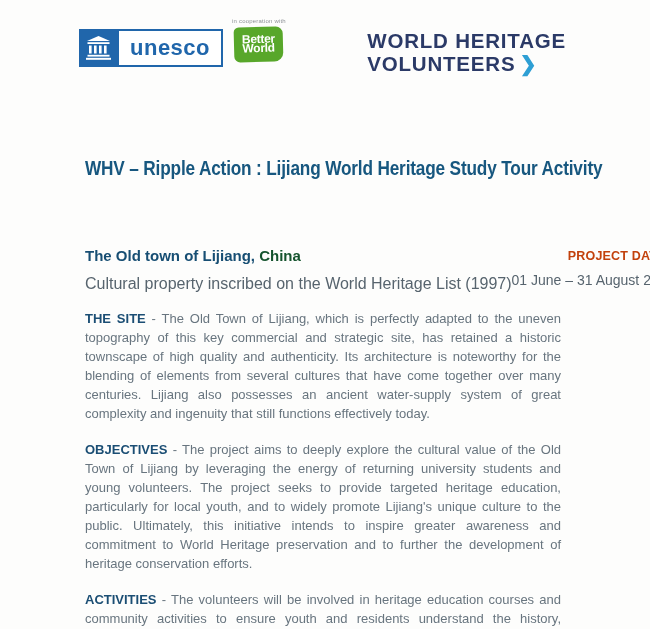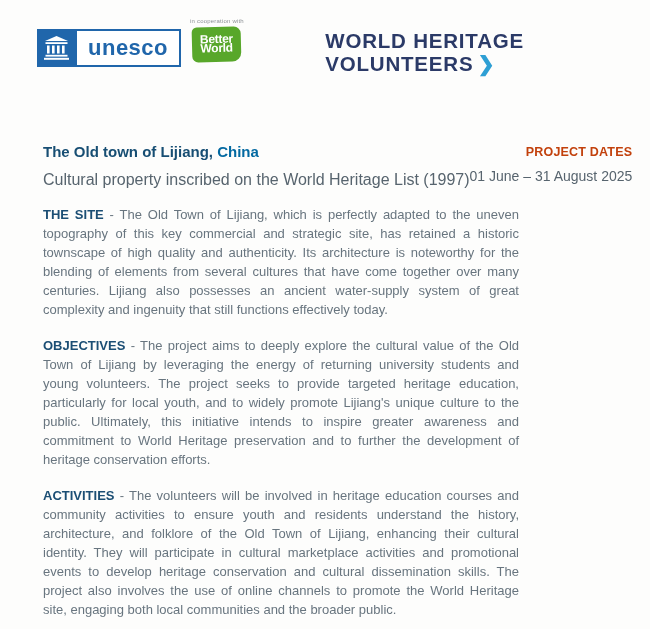--- a/index.html
+++ b/index.html
@@ -2,21 +2,21 @@
 <html><head>
 <meta charset="utf-8">
 <style>
   html,body{margin:0;padding:0;}
   body{
     width:650px;height:629px;
     background:#fdfdfc;
     font-family:"Liberation Sans", sans-serif;
     overflow:hidden;
   }
-  .page{width:562px;height:629px;position:relative;}
+  .page{width:562px;height:629px;position:relative;padding-left:42px;}
 
   
   .header{
     display:flex;justify-content:space-between;align-items:flex-start;
     padding:18px 38px 0 37px;
   }
   .logos-left{display:flex;align-items:flex-start;}
   .unesco-lockup{display:flex;align-items:flex-start;margin-top:11px;}
   .unesco-square{
     width:38px;height:38px;background:#2066ab;
@@ -65,21 +65,21 @@
     transform:scaleX(.84);transform-origin:0 50%;
     color:#17577f;font-weight:bold;font-size:20.5px;letter-spacing:-.2px;
   }
 
   
   .info-row{
     display:flex;justify-content:space-between;align-items:flex-start;
     margin:67px 43px 0 43px;
   }
   .site-line{font-size:15px;font-weight:bold;color:#174e73;white-space:nowrap;}
-  .site-country{color:#0369a1;}
+  .site-country{color:#14532d;}
   .site-sub{font-size:16px;color:#57646e;margin-top:11px;white-space:nowrap;}
   .dates-block{text-align:right;padding-top:2px;}
   .dates-label{font-size:12.5px;font-weight:bold;color:#c2410c;letter-spacing:.2px;}
   .dates-value{font-size:14px;color:#57646e;margin-top:9px;white-space:nowrap;}
 
   
   .sections{margin:16px 43px 0 43px;}
   .section{margin-bottom:17px;}
   .section p{
     margin:0;font-size:13px;line-height:19px;color:#68757f;
@@ -120,20 +120,23 @@
         </div>
       </div>
     </div>
 
     <div class="whv-logo">
       <div class="whv-line">WORLD HERITAGE</div>
       <div class="whv-line"><span>VOLUNTEERS</span><span class="whv-chevron">❯</span></div>
     </div>
   </div>
 
+  <div class="title-wrap">
+    <span class="title">WHV – Ripple Action : Lijiang World Heritage Study Tour Activity</span>
+  </div>
 
   <div class="info-row">
     <div>
       <div class="site-line"><span>The Old town of Lijiang, </span><span class="site-country">China</span></div>
       <div class="site-sub">Cultural property inscribed on the World Heritage List (1997)</div>
     </div>
     <div class="dates-block">
       <div class="dates-label">PROJECT DATES</div>
       <div class="dates-value">01 June – 31 August 2025</div>
     </div>

